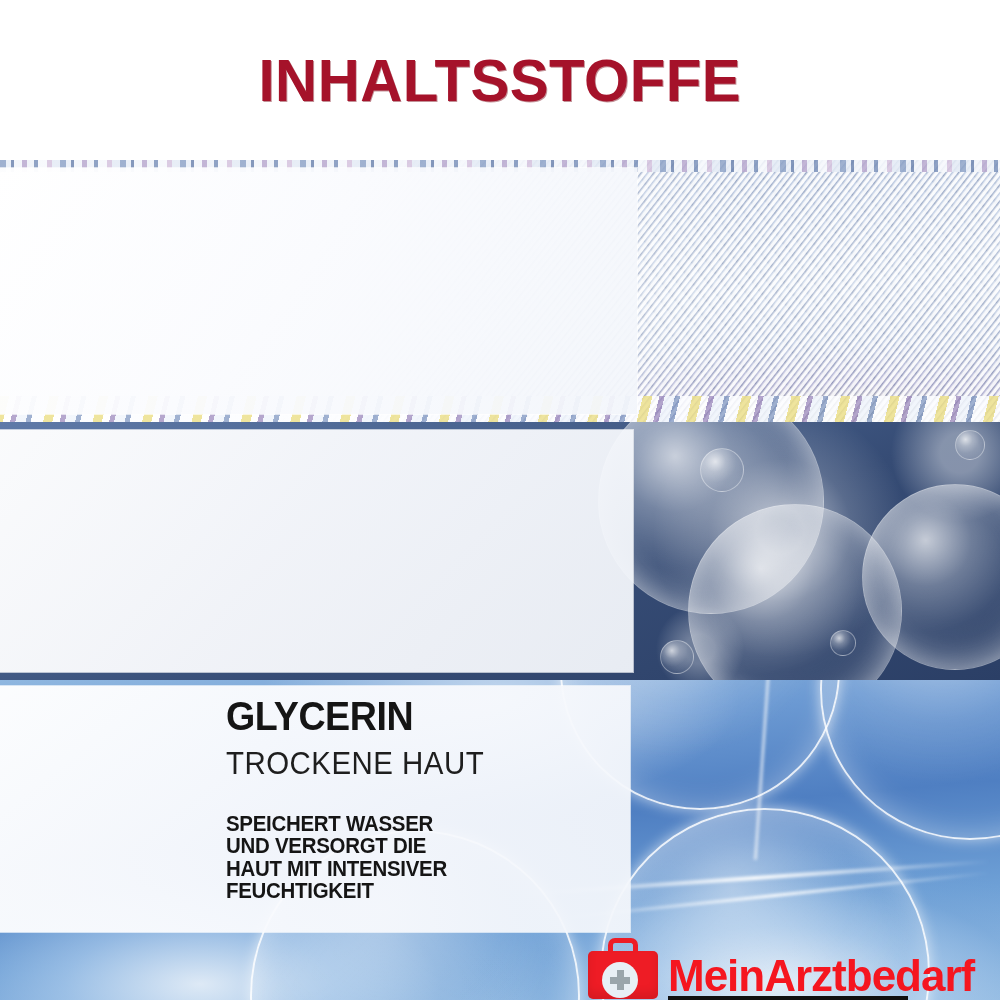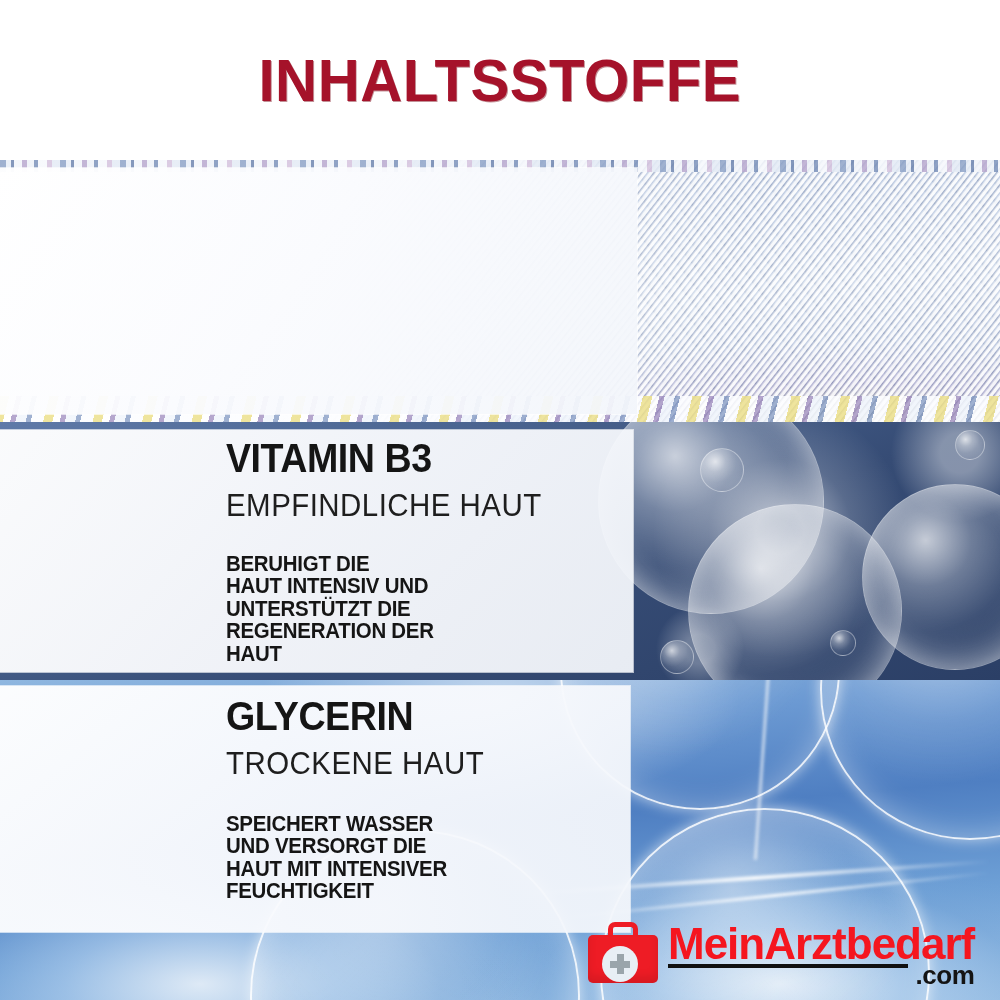--- a/index.html
+++ b/index.html
@@ -152,21 +152,21 @@
     transform:scaleX(0.93);
     transform-origin:left top;
     white-space:pre-line;
   }
 
   
   .logo{
     position:absolute;
     right:0; bottom:0;
     width:420px; height:78px;
-    display:flex; align-items:flex-start;
+    display:flex; align-items:flex-end;
     padding-left:6px;
   }
   .logo-bag{
     position:relative;
     width:74px; height:62px;
     flex:0 0 auto;
   }
   .bag-handle{
     position:absolute;
     left:22px; top:0px;
@@ -246,29 +246,20 @@
     <div class="band-bg bg-bubbles">
       <div class="bubble" style="left:598px; top:-34px; width:226px; height:226px;"></div>
       <div class="bubble" style="left:688px; top:82px; width:214px; height:214px;"></div>
       <div class="bubble" style="left:862px; top:62px; width:186px; height:186px;"></div>
       <div class="bubble soft tiny" style="left:700px; top:26px; width:44px; height:44px;"></div>
       <div class="bubble soft tiny" style="left:955px; top:8px; width:30px; height:30px;"></div>
       <div class="bubble soft tiny" style="left:660px; top:218px; width:34px; height:34px;"></div>
       <div class="bubble soft tiny" style="left:830px; top:208px; width:26px; height:26px;"></div>
     </div>
     <div class="panel" style="left:0; top:8px; width:633px; height:242px;"></div>
-    <div class="panel-inner" style="top:16px;">
-      <div class="ing-name">VITAMIN B3</div>
-      <div class="ing-sub">EMPFINDLICHE HAUT</div>
-      <div class="ing-desc" style="margin-top:32px;">BERUHIGT DIE
-HAUT INTENSIV UND
-UNTERSTÜTZT DIE
-REGENERATION DER
-HAUT</div>
-    </div>
   </div>
 
   <div class="band" style="top:680px; height:320px;">
     <div class="band-bg bg-water">
       <div class="glass-arc" style="left:560px; top:-150px; width:280px; height:280px;"></div>
       <div class="glass-arc" style="left:820px; top:-140px; width:300px; height:300px;"></div>
       <div class="glass-arc" style="left:600px; top:128px; width:330px; height:330px;"></div>
       <div class="glass-arc" style="left:250px; top:150px; width:330px; height:330px;"></div>
       <div class="glass-highlight" style="left:520px; top:196px; width:470px; height:4px; transform:rotate(-4deg);"></div>
       <div class="glass-highlight" style="left:560px; top:214px; width:430px; height:3px; transform:rotate(-6deg);"></div>

